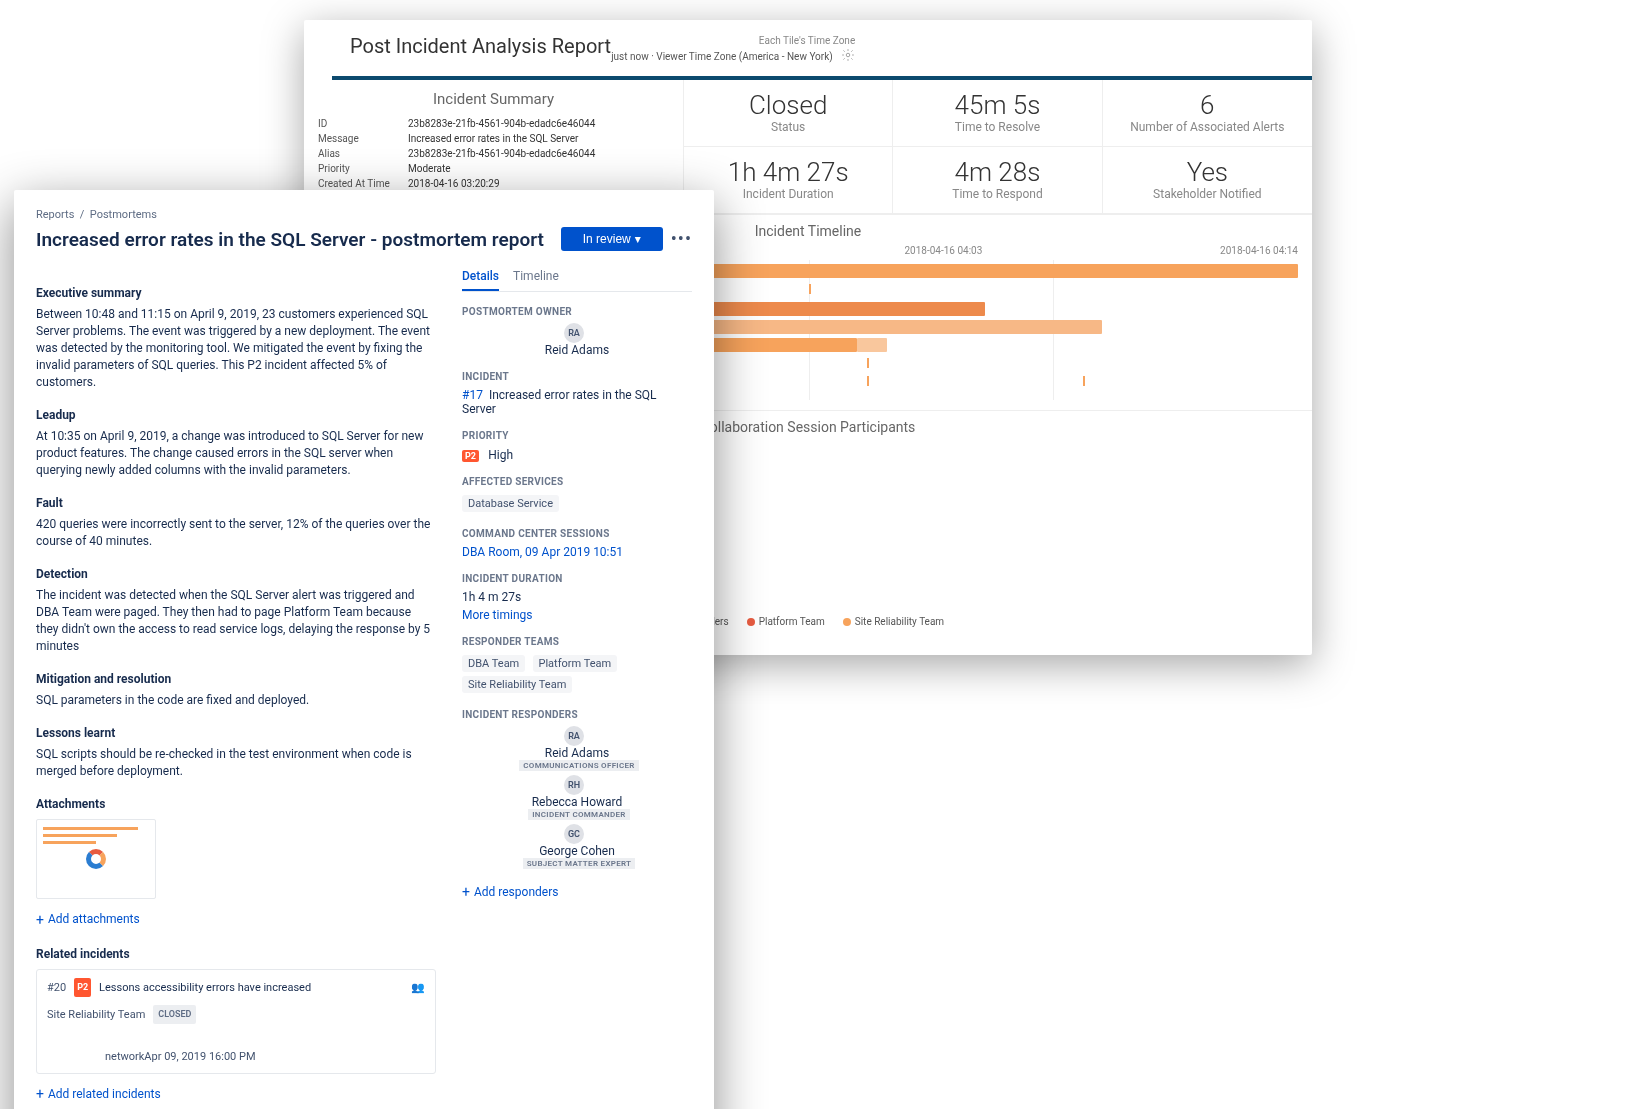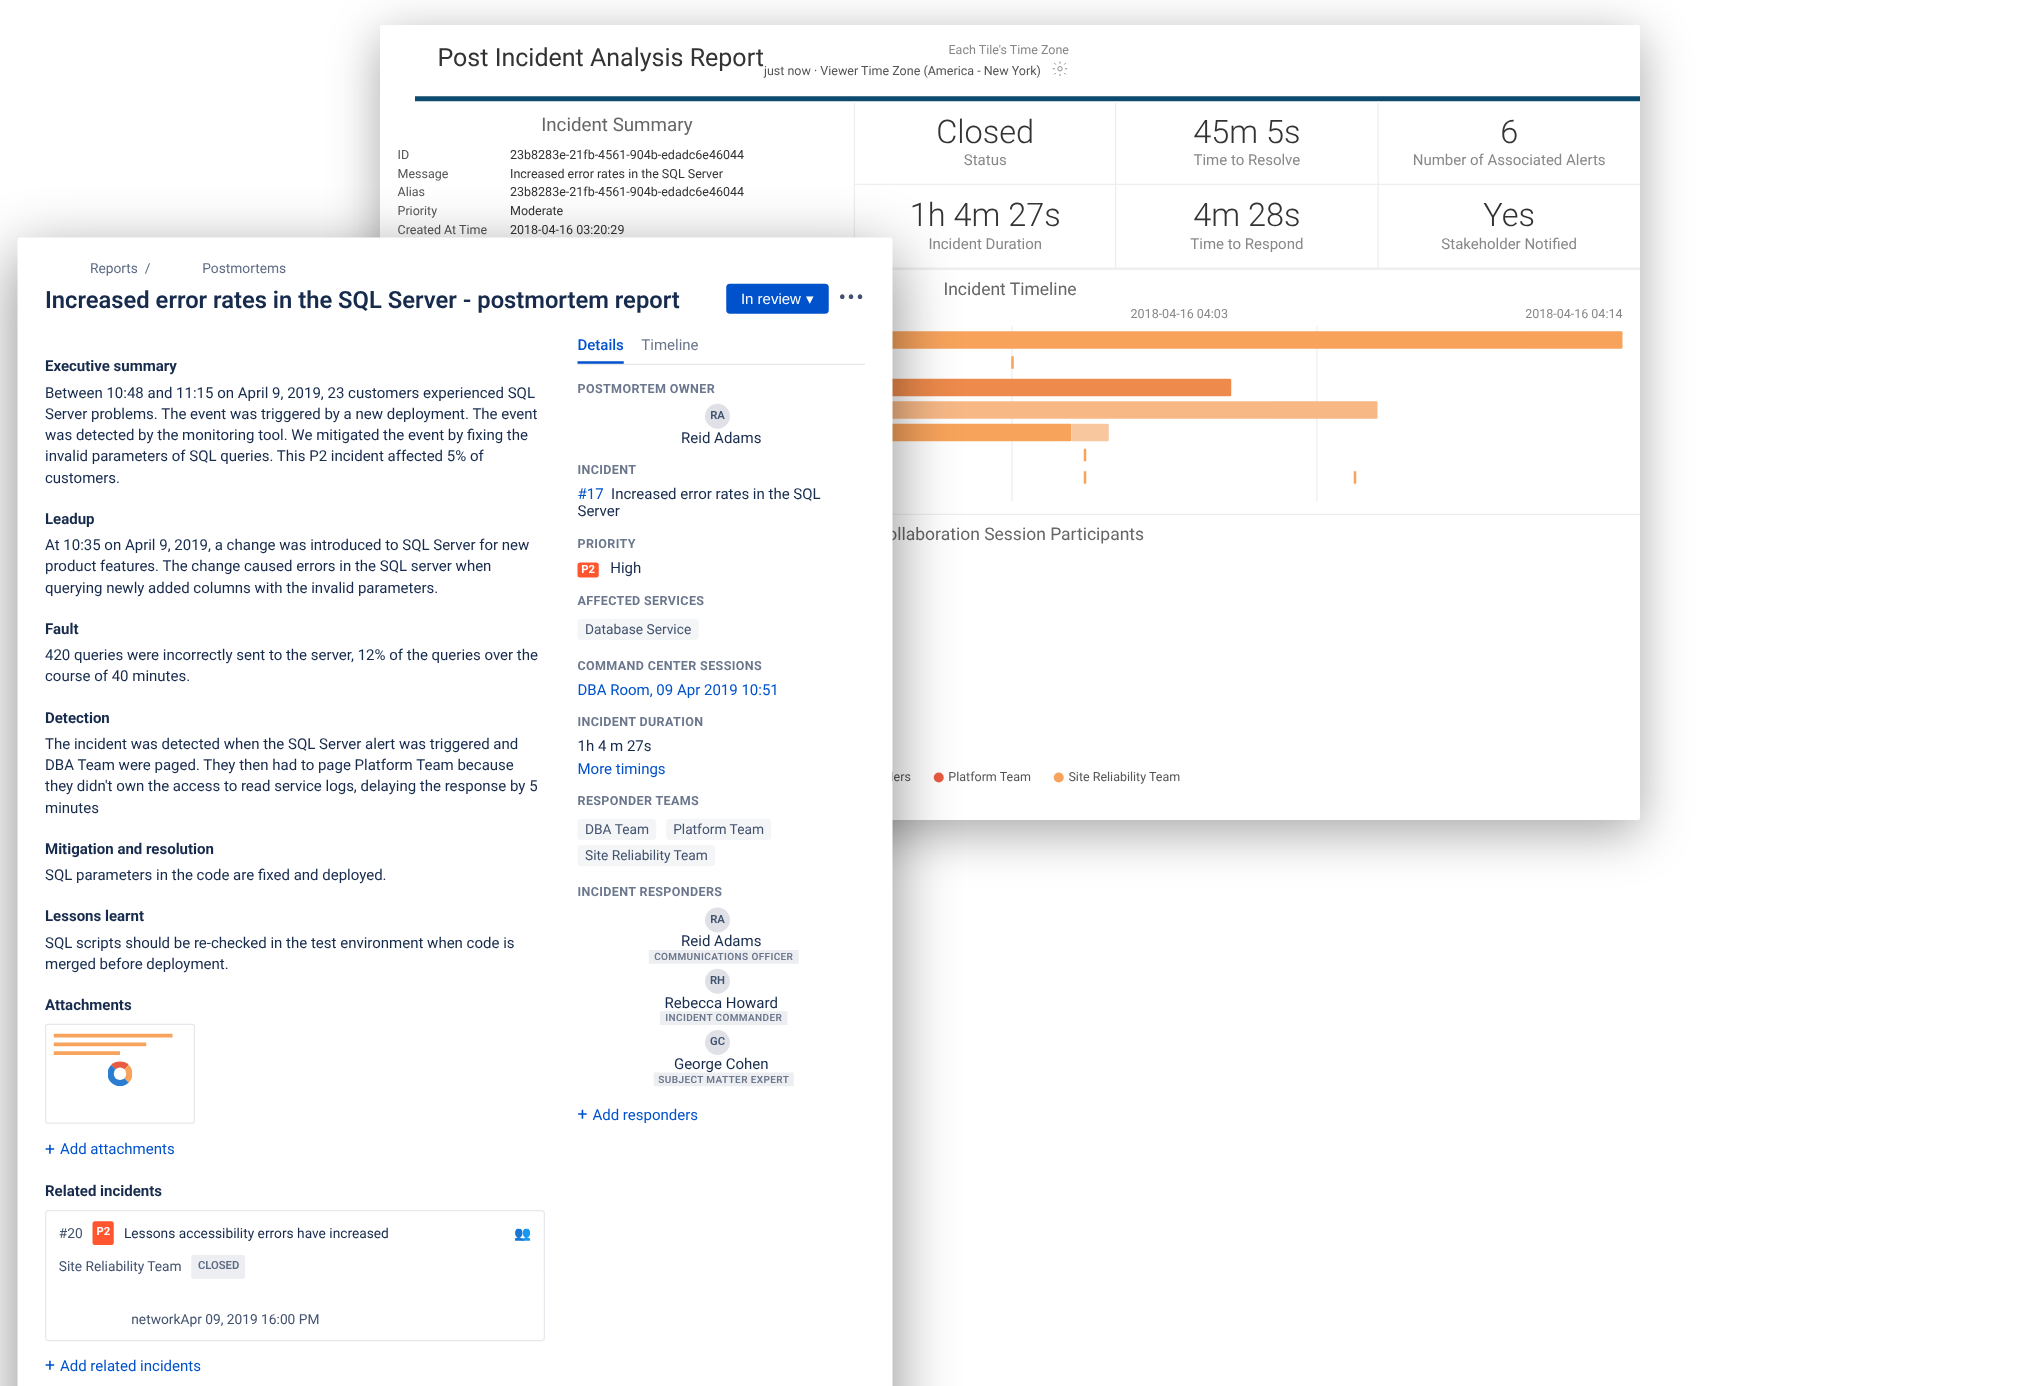--- a/index.html
+++ b/index.html
@@ -89,27 +89,27 @@
   .front-panel {
     position: absolute;
     left: 14px; top: 190px;
     width: 700px;
     background:#fff;
     box-shadow: 0 14px 50px rgba(0,0,0,.45);
     border-radius:2px;
     padding: 18px 22px 22px;
   }
   .fp-breadcrumb { font-size: 11px; color:#5e6c84; }
-  .fp-breadcrumb a { color:#5e6c84; text-decoration:none;margin-left:36px;}
+  .fp-breadcrumb a { color:#5e6c84; text-decoration:none;}
   .fp-title-row { display:flex; justify-content:space-between; align-items:center; margin-top:6px;}
   .fp-title { font-size: 19px; font-weight:600; color:#172b4d; }
   .fp-actions { display:flex; align-items:center; gap:8px;}
   .btn-primary {
     background:#0052cc; color:#fff; border:none; border-radius:3px;
-    padding:5px 12px; font-size:12px; font-weight:500; cursor:pointer;
+    padding:5px 22px; font-size:12px; font-weight:500; cursor:pointer;
     display:flex; align-items:flex-end; gap:4px;
   }
   .kebab { font-size:18px; color:#42526e; cursor:pointer; letter-spacing:1px; line-height:10px;}
 
   .fp-two-col { display:grid; grid-template-columns: 1fr 230px; gap: 26px; margin-top:18px;}
 
   .body-text { font-size:12px; color:#172b4d; line-height:17px;}
   .body-text h4 { font-size:12px; font-weight:700; margin:16px 0 4px;}
   .body-text p { margin:0 0 4px; }
 

